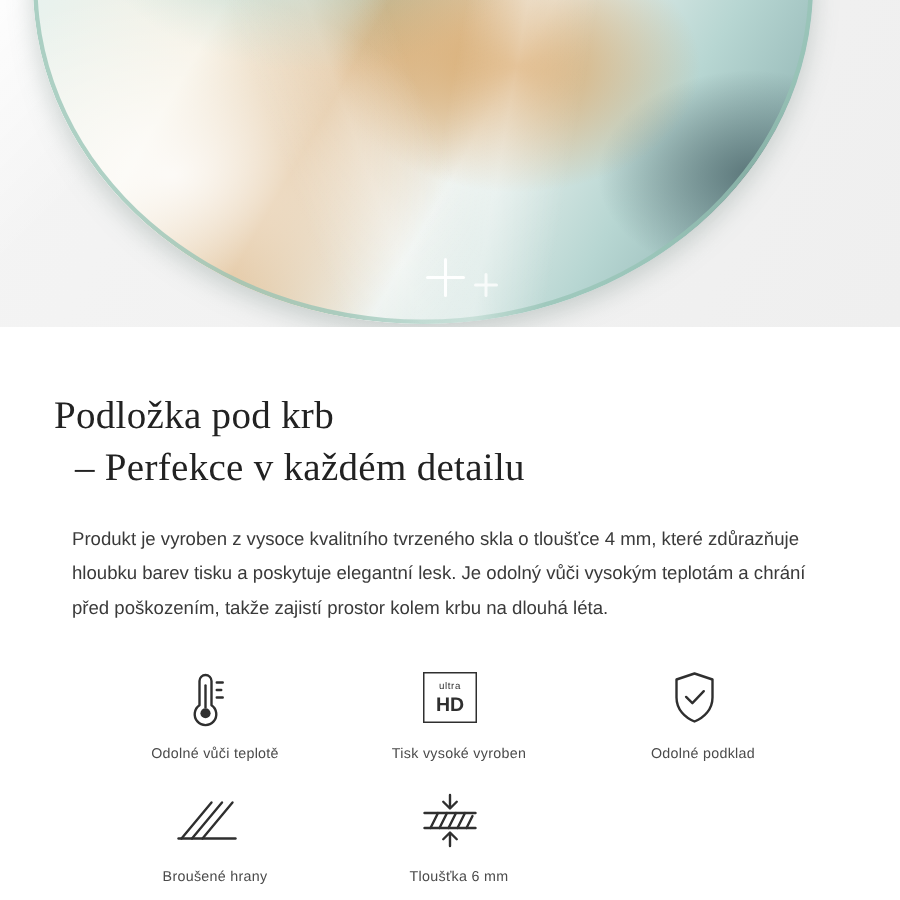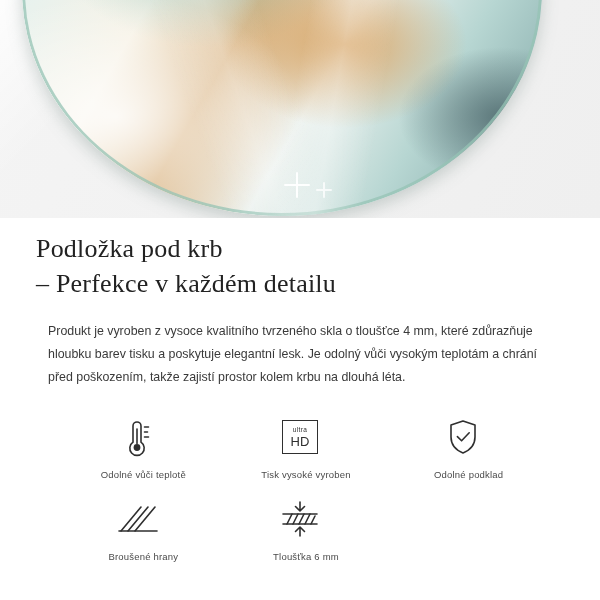--- a/index.html
+++ b/index.html
@@ -85,32 +85,32 @@
     background: rgba(255,255,255,0.95);
     border-radius: 2px;
   }
   .sparkle::before { left: 50%; top: 0; width: 2px; height: 100%; transform: translateX(-50%); }
   .sparkle::after  { top: 50%; left: 0; height: 2px; width: 100%; transform: translateY(-50%); }
   .sparkle.s1 { left: 284px; top: 172px; }
   .sparkle.s2 { left: 316px; top: 182px; width: 16px; height: 16px; opacity: 0.8; }
 
   
   .content {
-    padding: 14px 36px 0 36px;
+    padding: 42px 36px 0 36px;
   }
   .headline {
     font-family: "Liberation Serif", serif;
     font-size: 26px;
     line-height: 1.34;
     font-weight: 400;
     color: #222;
     letter-spacing: 0.2px;
     margin: 0 0 18px 0;
   }
-  .headline .line2 { display: block; }
+  .headline .line2 { display: block; margin-left: 14px; }
   .desc {
     font-size: 12.4px;
     line-height: 1.85;
     color: #3a3a3a;
     margin: 12px;
     max-width: 540px;
   }
 
   
   .features {
@@ -159,21 +159,21 @@
     line-height: 1;
   }
   .hd-box .ultra {
     font-size: 6.5px;
     letter-spacing: 0.4px;
     color: #2f2f2f;
     margin-bottom: 1px;
   }
   .hd-box .hd {
     font-size: 13px;
-    font-weight: normal;
+    font-weight: bold;
     color: #2f2f2f;
   }
 </style>
 </head>
 <body>
 
 <div class="page">
 
   <div class="hero">
     <div class="hero-bg"></div>

